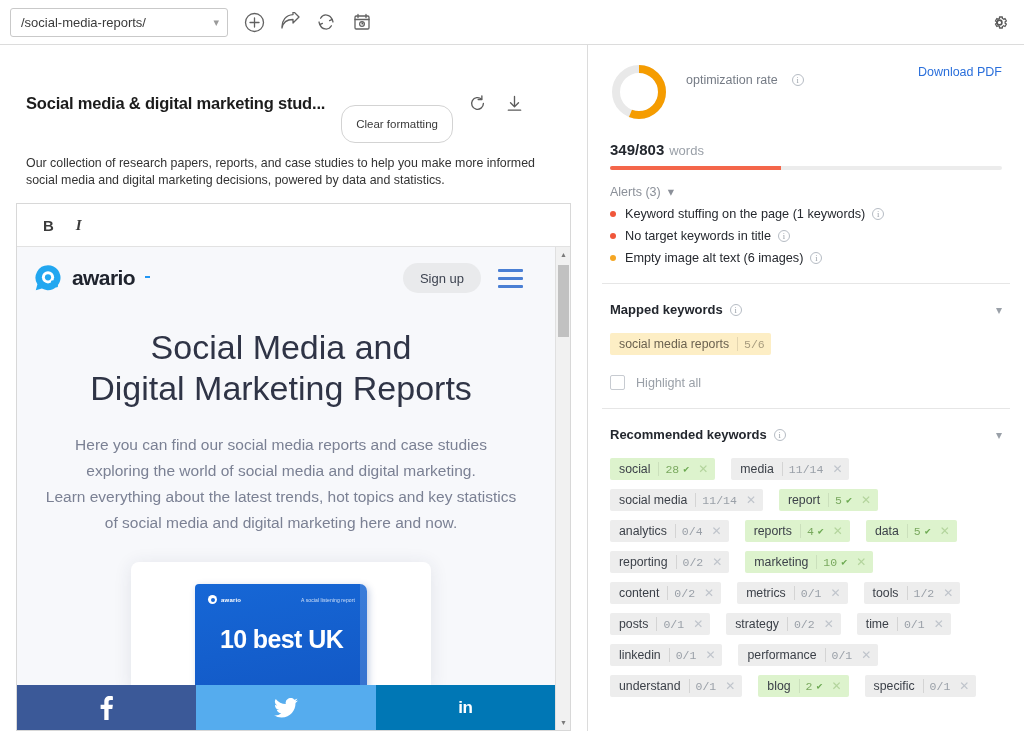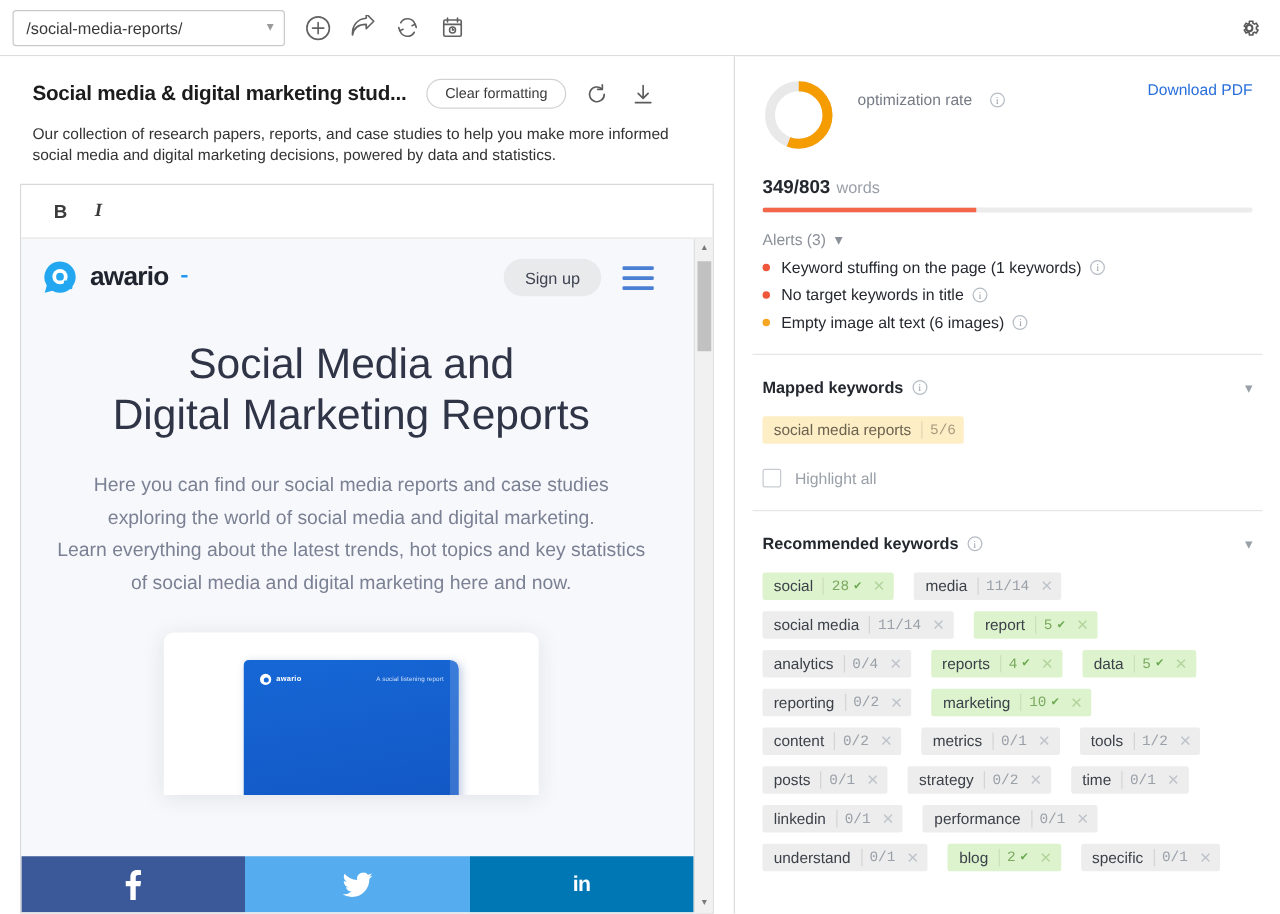--- a/index.html
+++ b/index.html
@@ -72,28 +72,29 @@
   .doc-head { padding: 18px 22px 0 26px; }
   .title-row { display: flex; align-items: center; }
   .doc-title {
     font-size: 16.5px; font-weight: bold; color: #1c1c1c;
     letter-spacing: -0.2px; white-space: nowrap;
   }
   .clear-btn {
     margin-left: 16px;
     border: 1px solid #d3d3d3;
     border-radius: 14px;
-    height: 24px;
+    height: 38px;
     padding: 0 14px;
     font-size: 11.5px;
     color: #3a3a3a;
     background: #fff;
     display: flex; align-items: center;
     cursor: pointer;
     white-space: nowrap;
+    margin-top: 42px;
   }
   .head-ic {
     width: 24px; height: 24px; margin-left: 13px;
     display: flex; align-items: center; justify-content: center;
     color: #5b5b5b; cursor: pointer;
   }
   .doc-desc {
     margin-top: 12px;
     font-size: 12.4px;
     line-height: 17px;
@@ -413,20 +414,21 @@
 
           <div class="book-card">
             <div class="book">
               <div class="book-top">
                 <span class="book-logo">
                   <span class="book-logo-mark"></span>
                   <span class="book-logo-txt">awario</span>
                 </span>
                 <span class="book-tag">A social listening report</span>
               </div>
+              <div class="book-title">10 best UK</div>
             </div>
           </div>
         </div>
 
         <div class="social-bar">
           <div class="soc soc-fb">
             <svg width="13" height="24" viewBox="0 0 13 24">
                 <path d="M8.6 24V13h3.7l.6-4.3H8.6V6c0-1.2.3-2.1 2.1-2.1h2.2V.2C12.5.1 11.2 0 9.7 0 6.5 0 4.3 2 4.3 5.6v3.1H.6V13h3.7v11z" fill="#fff"></path>
               </svg>
           </div>

